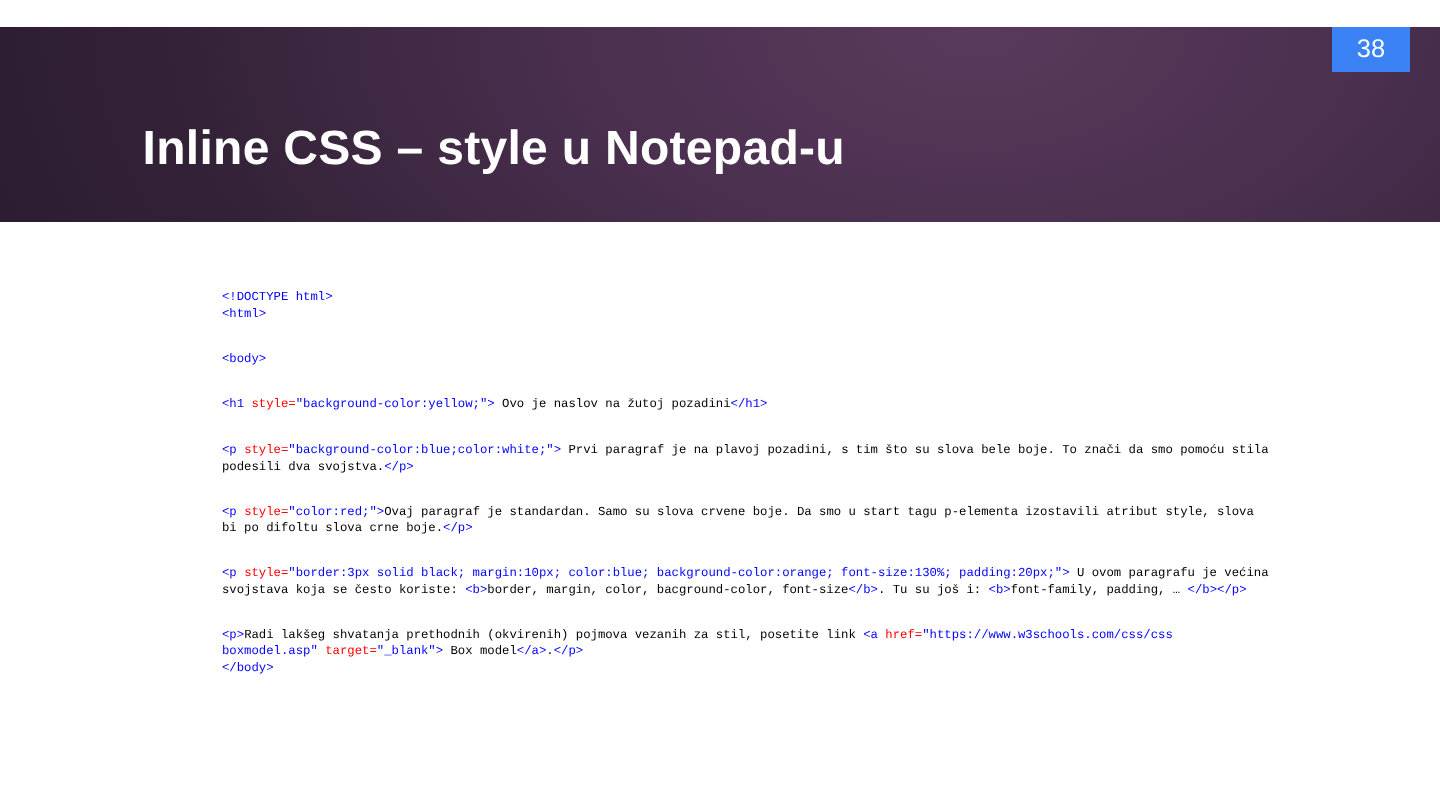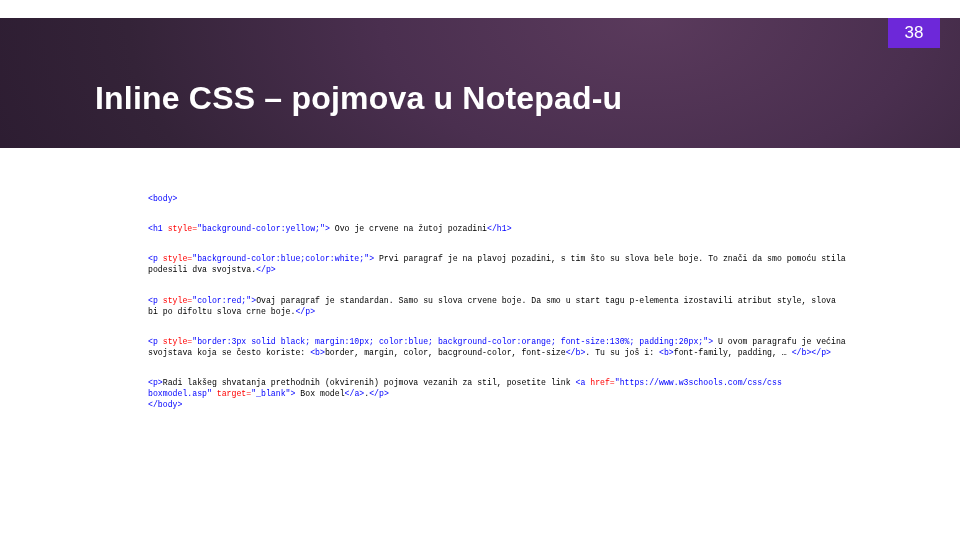--- a/index.html
+++ b/index.html
@@ -26,21 +26,21 @@
     background: radial-gradient(ellipse 900px 520px at 650px 0px,
                 #5a3a5c 0%, #4a2f4f 30%, #342338 58%, #24152a 100%);
     z-index: 1;
   }
   .page-badge {
     position: absolute;
     top: 18px;
     right: 20px;
     width: 52px;
     height: 30px;
-    background: #6d28d9;
+    background: #3b82f6;
     color: #ffffff;
     font-size: 17px;
     font-weight: 400;
     display: flex;
     align-items: center;
     justify-content: center;
     z-index: 3;
   }
   .title {
     position: absolute;
@@ -74,25 +74,27 @@
 <body>
 
 <div class="slide">
 
   <div class="header-band"></div>
 
   <div class="page-badge">
     <span>38</span>
   </div>
 
-  <div class="title">Inline CSS – pojmova u Notepad-u</div>
+  <div class="title">Inline CSS – style u Notepad-u</div>
 
   <div class="code-area">
+<span class="blk"><span class="tag">&lt;!DOCTYPE html&gt;</span>
+<span class="tag">&lt;html&gt;</span></span>
 <span class="blk"><span class="tag">&lt;body&gt;</span></span>
-<span class="blk"><span class="tag">&lt;h1 </span><span class="attr">style=</span><span class="val">"background-color:yellow;"</span><span class="tag">&gt;</span><span class="txt"> Ovo je crvene na žutoj pozadini</span><span class="tag">&lt;/h1&gt;</span></span>
+<span class="blk"><span class="tag">&lt;h1 </span><span class="attr">style=</span><span class="val">"background-color:yellow;"</span><span class="tag">&gt;</span><span class="txt"> Ovo je naslov na žutoj pozadini</span><span class="tag">&lt;/h1&gt;</span></span>
 <span class="blk"><span class="tag">&lt;p </span><span class="attr">style=</span><span class="val">"background-color:blue;color:white;"</span><span class="tag">&gt;</span><span class="txt"> Prvi paragraf je na plavoj pozadini, s tim što su slova bele boje. To znači da smo pomoću stila podesili dva svojstva.</span><span class="tag">&lt;/p&gt;</span></span>
 <span class="blk"><span class="tag">&lt;p </span><span class="attr">style=</span><span class="val">"color:red;"</span><span class="tag">&gt;</span><span class="txt">Ovaj paragraf je standardan. Samo su slova crvene boje. Da smo u start tagu p-elementa izostavili atribut style, slova bi po difoltu slova crne boje.</span><span class="tag">&lt;/p&gt;</span></span>
 <span class="blk"><span class="tag">&lt;p </span><span class="attr">style=</span><span class="val">"border:3px solid black; margin:10px; color:blue; background-color:orange; font-size:130%; padding:20px;"</span><span class="tag">&gt;</span><span class="txt"> U ovom paragrafu je većina svojstava koja se često koriste: </span><span class="tag">&lt;b&gt;</span><span class="txt">border, margin, color, bacground-color, font-size</span><span class="tag">&lt;/b&gt;</span><span class="txt">. Tu su još i: </span><span class="tag">&lt;b&gt;</span><span class="txt">font-family, padding, … </span><span class="tag">&lt;/b&gt;</span><span class="tag">&lt;/p&gt;</span></span>
 <span class="blk"><span class="tag">&lt;p&gt;</span><span class="txt">Radi lakšeg shvatanja prethodnih (okvirenih) pojmova vezanih za stil, posetite link </span><span class="tag">&lt;a </span><span class="attr">href=</span><span class="val">"https://www.w3schools.com/css/css boxmodel.asp"</span><span class="attr"> target=</span><span class="val">"_blank"</span><span class="tag">&gt;</span><span class="txt"> Box model</span><span class="tag">&lt;/a&gt;</span><span class="txt">.</span><span class="tag">&lt;/p&gt;</span>
 <span class="tag">&lt;/body&gt;</span></span>
   </div>
 
 </div>
 
 </body></html>

